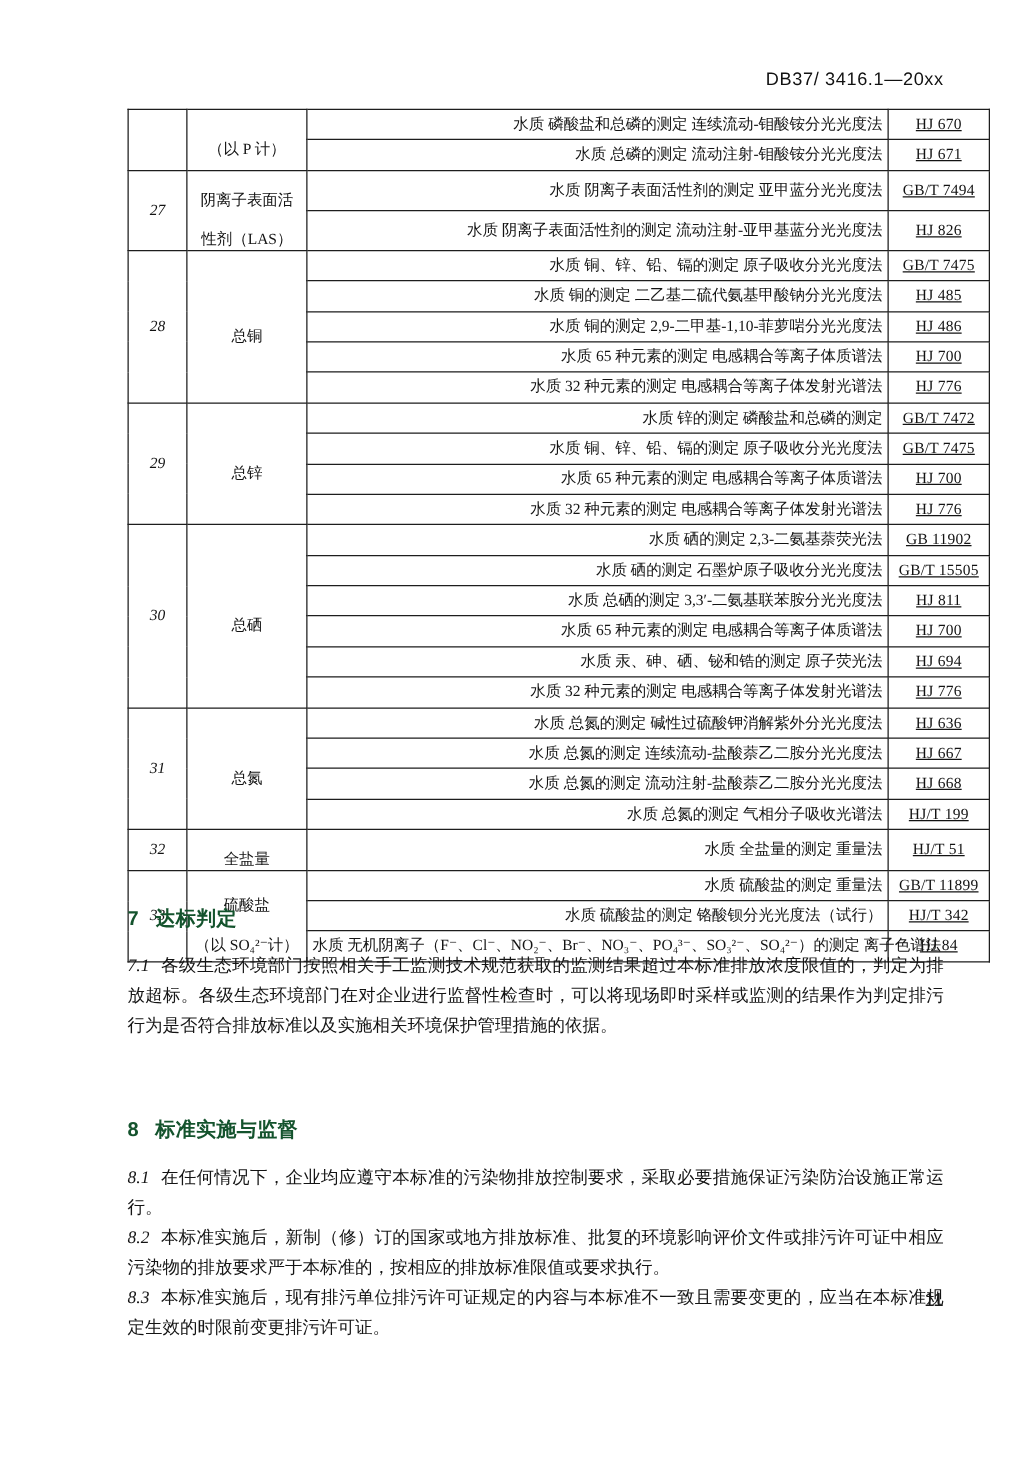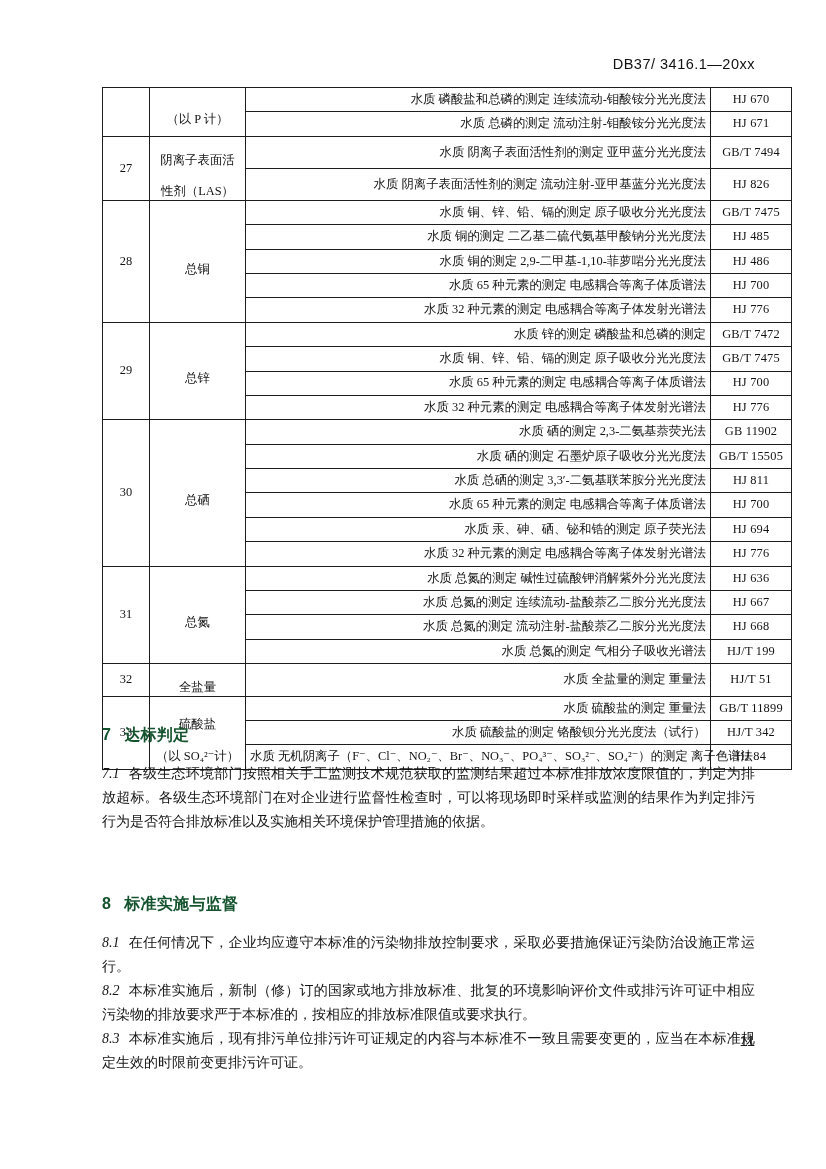--- a/index.html
+++ b/index.html
@@ -56,40 +56,42 @@
     line-height: 1.25;
     height: 23.4px;
     vertical-align: middle;
     color: #131313;
     font-family: "Liberation Serif", "DejaVu Serif", serif;
   }
   td.c-no {
     width: 38px;
     text-align: center;
     font-size: 12px;
+    font-style: italic;
   }
   td.c-item {
     width: 87px;
     text-align: center;
     font-size: 12.6px;
     line-height: 1.45;
     padding: 1px 2px;
   }
   td.c-method {
     width: 456px;
     text-align: right;
     padding-left: 7px;
     white-space: nowrap;
     font-size: 12.6px;
   }
   td.c-std {
     width: 72px;
     text-align: center;
     font-size: 12.2px;
     letter-spacing: 0.2px;
+    text-decoration: underline;
   }
   .item-line { display: block; margin-top: 16px; }
 
   
   .section {
     position: absolute;
     left: 102px;
     width: 653px;
   }
   .sec-title {

